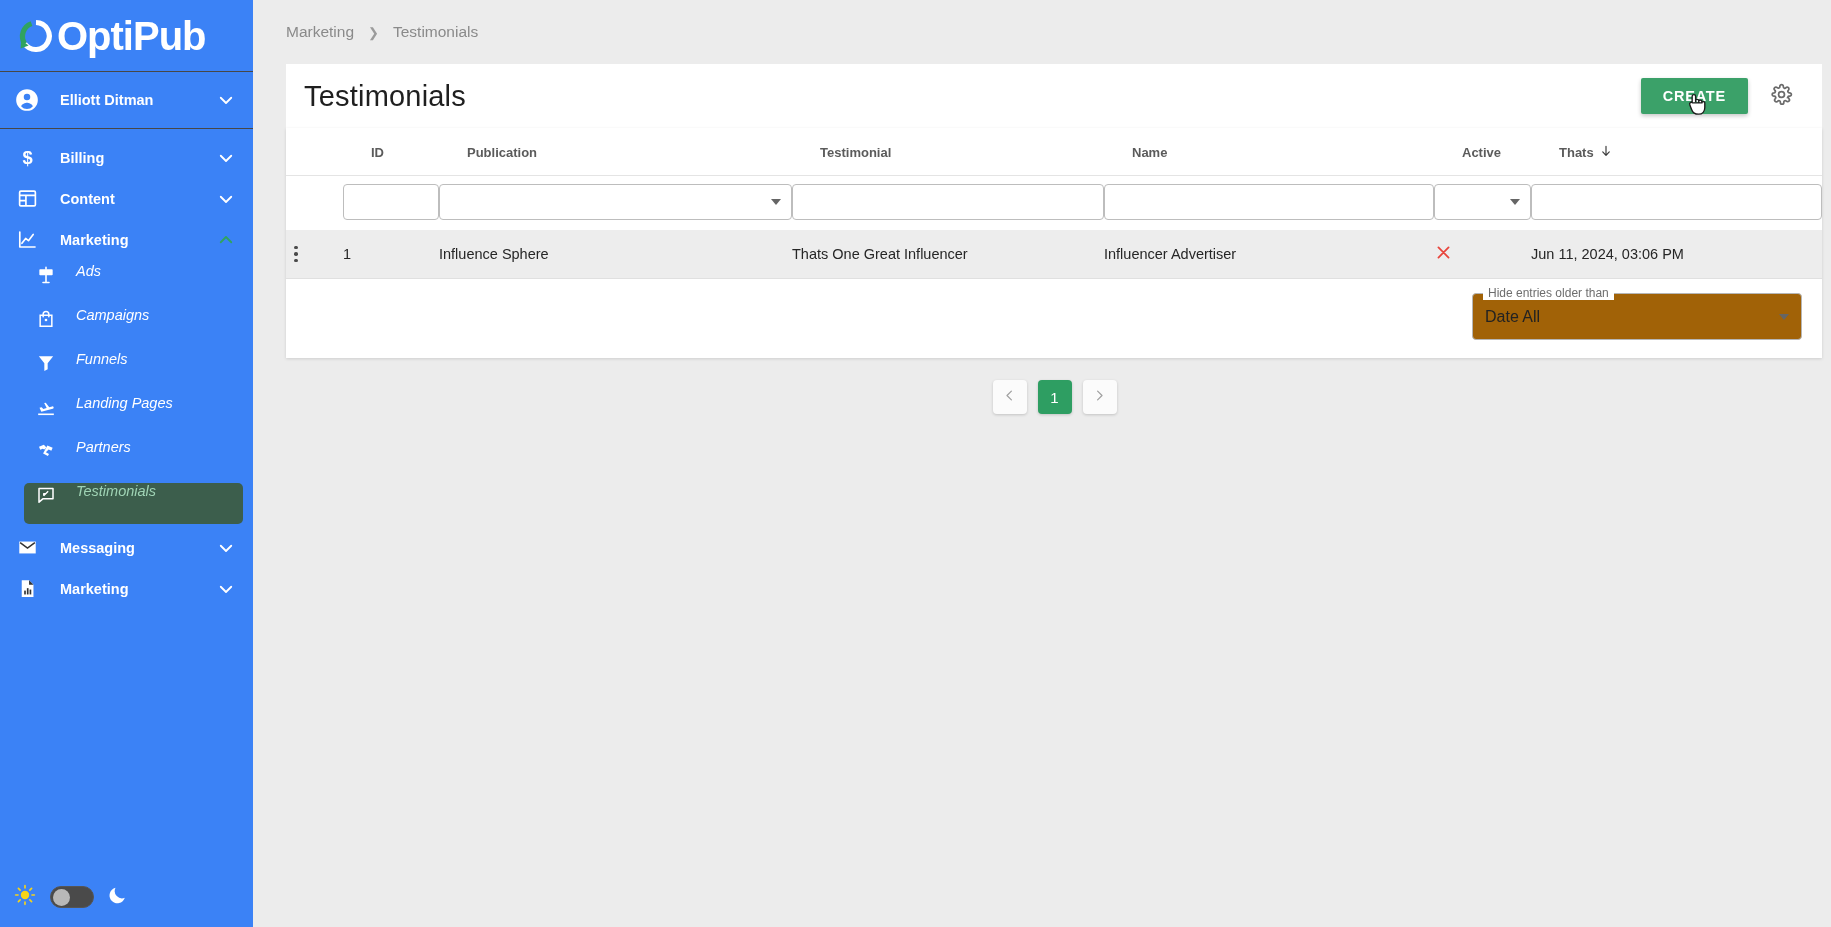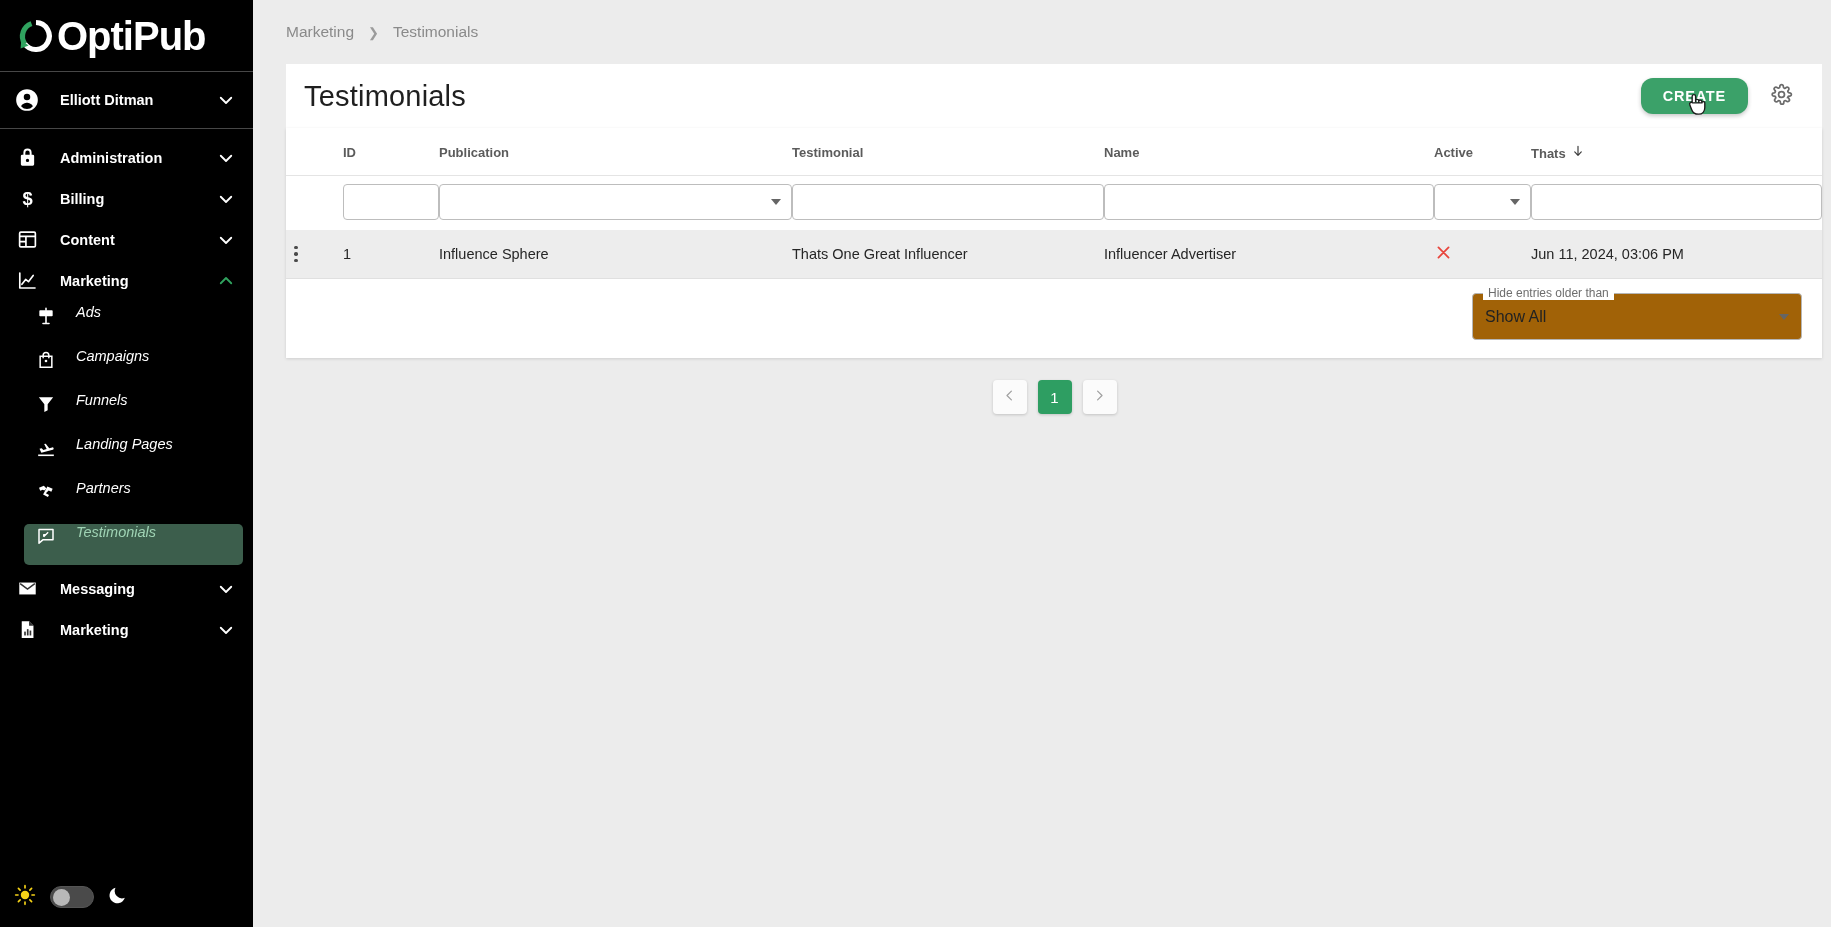--- a/index.html
+++ b/index.html
@@ -7,21 +7,21 @@
     width: 1831px; height: 927px;
     font-family: "Liberation Sans", sans-serif;
     background: #ececec;
     overflow: hidden;
   }
   .app { display: flex; width: 1831px; height: 927px; }
 
   
   .sidebar {
     width: 253px; height: 927px;
-    background: #000000;
+    background: #3b82f6;
     display: flex; flex-direction: column;
     flex: 0 0 253px;
     position: relative;
   }
   .logo-box {
     height: 72px; display: flex; align-items: center;
     padding-left: 16px;
     border-bottom: 1px solid #474747;
   }
   .logo-text {
@@ -90,42 +90,42 @@
   .title-bar {
     background: #ffffff;
     height: 64px;
     margin: 0 34px 0 33px;
     display: flex; align-items: center;
     padding: 0 20px 0 18px;
   }
   .page-title { font-size: 29px; color: #1f1f1f; font-weight: 400; flex: 1; letter-spacing: .2px;}
   .btn-create {
     background: #3ba169; color: #fff; border: none;
-    height: 36px; padding: 0 22px; border-radius: 12px;
+    height: 36px; padding: 0 22px; border-radius: 2px;
     font-size: 14.5px; font-weight: 700; letter-spacing: .8px;
     cursor: pointer; box-shadow: 0 2px 4px rgba(0,0,0,.22);
     position: relative;
   }
   .gear-btn {
     width: 42px; height: 42px; margin-left: 12px;
     display: flex; align-items: center; justify-content: center;
     cursor: pointer; background: none; border: none;
   }
   .cursor-hand { position: absolute; left: 44px; top: 14px; width: 22px; height: 26px; pointer-events:none; }
 
   .card {
     background: #ffffff; margin: 0 34px 0 33px;
     box-shadow: 0 1px 3px rgba(0,0,0,.13);
   }
   table { width: 100%; border-collapse: collapse; table-layout: fixed; }
   thead th {
     text-align: left; font-size: 13px; color: #5b5b5b; font-weight: 700;
     padding: 16px 0 14px 0; border-bottom: 1px solid #e4e4e4;
   }
-  th .hd { display: flex; align-items: flex-end; gap: 5px;}
+  th .hd { display: flex; align-items: center; gap: 5px; margin-left: 28px;}
   .col-menu { width: 57px; }
   .col-id { width: 96px; }
   .col-pub { width: 353px; }
   .col-test { width: 312px; }
   .col-name { width: 330px; }
   .col-active { width: 97px; }
   .col-date { width: 291px; }
 
   .filter-row td { padding: 8px 0 10px 0; }
   .f-input {
@@ -201,33 +201,20 @@
       <span class="chev">
         <svg viewBox="0 0 24 24" width="18" height="18" fill="none" stroke="#ffffff" stroke-width="2.4" stroke-linecap="round" stroke-linejoin="round">
             <path d="M5 9l7 7 7-7"></path>
           </svg>
       </span>
     </div>
 
     <nav class="nav">
 
 
-      <div class="nav-item">
-        <span class="ico">
-          <svg viewBox="0 0 24 24" width="21" height="21" fill="#ffffff">
-              <path d="M12 1.8A4.7 4.7 0 0 0 7.3 6.5v2.3H6A1.6 1.6 0 0 0 4.4 10.4v9.3A1.6 1.6 0 0 0 6 21.3h12a1.6 1.6 0 0 0 1.6-1.6v-9.3A1.6 1.6 0 0 0 18 8.8h-1.3V6.5A4.7 4.7 0 0 0 12 1.8zm0 2.2a2.5 2.5 0 0 1 2.5 2.5v2.3h-5V6.5A2.5 2.5 0 0 1 12 4zm0 9.4a1.9 1.9 0 1 1 0 3.8 1.9 1.9 0 0 1 0-3.8z"></path>
-            </svg>
-        </span>
-        <span class="lbl">Administration</span>
-        <span class="chev">
-          <svg viewBox="0 0 24 24" width="18" height="18" fill="none" stroke="#ffffff" stroke-width="2.4" stroke-linecap="round" stroke-linejoin="round">
-              <path d="M5 9l7 7 7-7"></path>
-            </svg>
-        </span>
-      </div>
 
       <div class="nav-item">
         <span class="ico">
           <svg viewBox="0 0 24 24" width="21" height="21" fill="#ffffff">
               <text x="12" y="19.5" font-size="21" font-family="Liberation Sans, sans-serif" font-weight="700" text-anchor="middle" fill="#ffffff">$</text>
             </svg>
         </span>
         <span class="lbl">Billing</span>
         <span class="chev">
           <svg viewBox="0 0 24 24" width="18" height="18" fill="none" stroke="#ffffff" stroke-width="2.4" stroke-linecap="round" stroke-linejoin="round">
@@ -505,21 +492,21 @@
               </span>
             </td>
             <td>Jun 11, 2024, 03:06 PM</td>
           </tr>
         </tbody>
       </table>
 
       <div class="card-footer">
         <div class="outlined-select">
           <span class="legend">Hide entries older than</span>
-          <span class="val">Show All</span>
+          <span class="val">Date All</span>
           <span class="caret"></span>
         </div>
       </div>
     </div>
 
     <div class="pager">
       <button class="pg">
         <span>
           <svg viewBox="0 0 24 24" width="15" height="15" fill="none" stroke="#a0a0a0" stroke-width="2" stroke-linecap="round" stroke-linejoin="round">
               <path d="M15 5l-7 7 7 7"></path>

